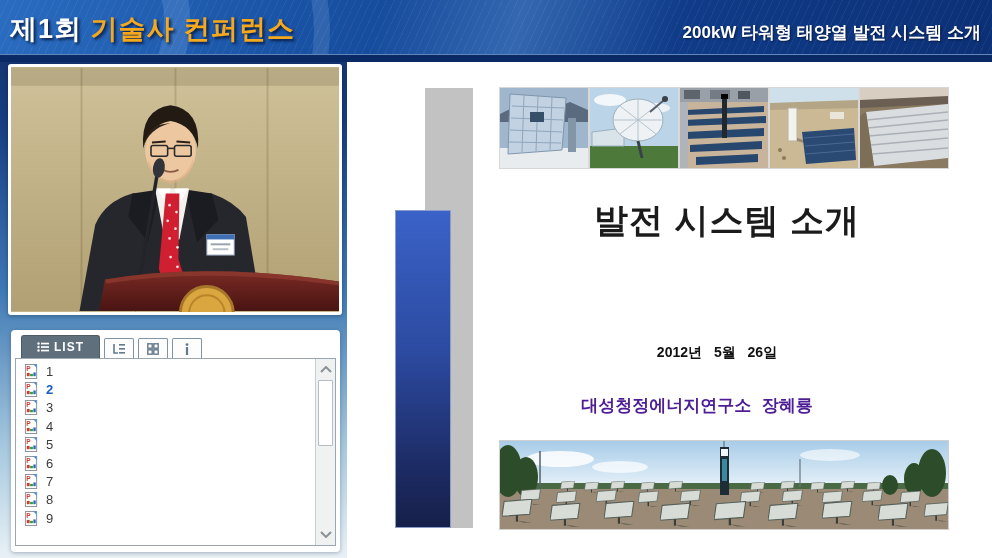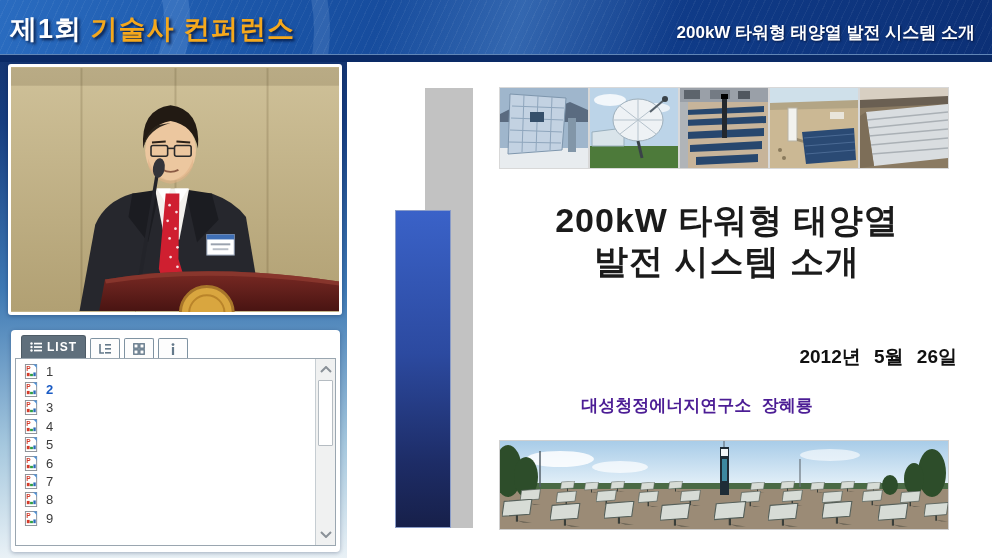--- a/index.html
+++ b/index.html
@@ -17,34 +17,34 @@
   .header .sweep { position:absolute; inset:0;
             background:linear-gradient(105deg,transparent 38%,rgba(130,190,245,.30) 52%,transparent 68%); }
   .header .mesh { position:absolute; inset:0;
             background:repeating-linear-gradient(115deg,rgba(255,255,255,.05) 0 1px,transparent 1px 7px); }
   .header-strip { position:absolute; left:0; top:54px; width:992px; height:8px;
             background:#0a2a66; border-top:1px solid rgba(170,210,250,.55); }
   .event-title { position:absolute; left:10px; top:11px; font-size:27px; font-weight:800; letter-spacing:1px;
             text-shadow:2px 2px 3px rgba(0,10,40,.8); white-space:nowrap; }
   .event-title .t1 { color:#ffffff; }
   .event-title .t2 { color:#f5a81c; }
-  .lecture-title { position:absolute; right:17px; top:21px; font-size:17px; font-weight:700; color:#ffffff;
+  .lecture-title { position:absolute; right:11px; top:21px; font-size:17px; font-weight:700; color:#ffffff;
             text-shadow:1px 1px 2px rgba(0,10,40,.7); white-space:nowrap; }
 
   
   .video-panel { position:absolute; left:8px; top:64px; width:334px; height:251px;
             background:#ffffff; border-radius:3px; padding:3px; box-shadow:0 1px 4px rgba(0,20,60,.35); }
   .video-panel .screen { width:100%; height:100%; overflow:hidden; background:#c3b48a; }
   .video-panel svg { display:block; }
 
   
   .list-panel { position:absolute; left:11px; top:330px; width:329px; height:222px;
             background:#ffffff; border-radius:4px; box-shadow:0 1px 4px rgba(0,20,60,.3); padding:4px; }
   .tabs { position:absolute; left:10px; top:5px; display:flex; align-items:flex-end; gap:4px; height:23px; }
-  .tab-active { height:23px; padding:0 8px; background:#5f6f7c; border:1px solid #4d5b66; border-bottom:none;
+  .tab-active { height:23px; padding:0 15px; background:#5f6f7c; border:1px solid #4d5b66; border-bottom:none;
             border-radius:3px 3px 0 0; color:#fff; font-size:12px; font-weight:700; letter-spacing:1px;
             display:flex; align-items:center; gap:5px; }
   .tab-icon { height:20px; width:30px; background:#fdfdfd; border:1px solid #7f93a2; border-bottom:none;
             border-radius:2px 2px 0 0; display:flex; align-items:center; justify-content:center; color:#64798a; }
   .listbox { position:absolute; left:4px; top:28px; width:321px; height:188px; background:#ffffff;
             border:1px solid #9aa6b0; }
   .rows { position:absolute; left:0; top:0; width:298px; height:186px; padding:3px 0 0 8px; }
   .row { height:18.4px; display:flex; align-items:center; gap:7px; cursor:pointer; }
   .row .rl { font-size:13px; color:#3c3c3c; }
   .row.selected .rl { color:#1a5bc4; font-weight:700; }
@@ -60,22 +60,22 @@
   
   .slide { position:absolute; left:347px; top:62px; width:645px; height:496px; background:#ffffff; overflow:hidden; }
   .bar-gray { position:absolute; left:78px; top:26px; width:48px; height:440px; background:#c2c2c2; }
   .bar-blue { position:absolute; left:48px; top:148px; width:56px; height:318px;
             background:linear-gradient(180deg,#3a62c8 0%,#2c4aa0 45%,#1d2c66 80%,#17204a 100%);
             border:1px solid #8a9cc8; }
   .photo-strip { position:absolute; left:153px; top:26px; width:448px; height:80px; display:flex; gap:2px; }
   .photo { width:88px; height:80px; overflow:hidden; box-shadow:0 0 0 1px #d8d8d8; }
   .slide-title { position:absolute; left:130px; top:138px; width:500px; text-align:center;
             font-size:34px; font-weight:700; color:#1b1b1b; line-height:1.22; letter-spacing:1px; }
-  .slide-date { position:absolute; left:130px; top:282px; width:480px; text-align:right;
-            font-size:19px; font-weight:700; color:#111; word-spacing:8px; }
+  .slide-date { position:absolute; left:130px; top:282px; width:480px; text-align:center;
+            font-size:14px; font-weight:700; color:#111; word-spacing:8px; }
   .slide-author { position:absolute; left:110px; top:332px; width:480px; text-align:center;
             font-size:17px; font-weight:700; color:#4c1d95; word-spacing:6px; }
   .panorama { position:absolute; left:153px; top:379px; width:448px; height:88px; box-shadow:0 0 0 1px #d0d0d0; }
 </style>
 </head>
 <body>
 
 <svg width="0" height="0" style="position:absolute">
   <defs>
     <symbol id="ppt-icon" viewBox="0 0 16 16">
@@ -404,21 +404,20 @@
           <line x1="9" y1="48" x2="88" y2="41"></line>
             <line x1="11" y1="57" x2="88" y2="50"></line>
           <line x1="12" y1="66" x2="88" y2="60"></line>
         </g>
         <polygon points="6,24 14,78 0,80 0,28" fill="#7d6e58"></polygon>
       </svg>
     </div>
   </div>
 
   <div class="slide-title">
-    <div>200kW 타워형 태양열</div>
     <div>발전 시스템 소개</div>
   </div>
   <div class="slide-date">2012년 5월 26일</div>
   <div class="slide-author">대성청정에너지연구소 장혜룡</div>
 
   <div class="panorama">
     <svg viewBox="0 0 448 88" width="448" height="88">
       <defs>
         <linearGradient id="skyg" x1="0" y1="0" x2="0" y2="1">
           <stop offset="0" stop-color="#a8cce8"></stop>

